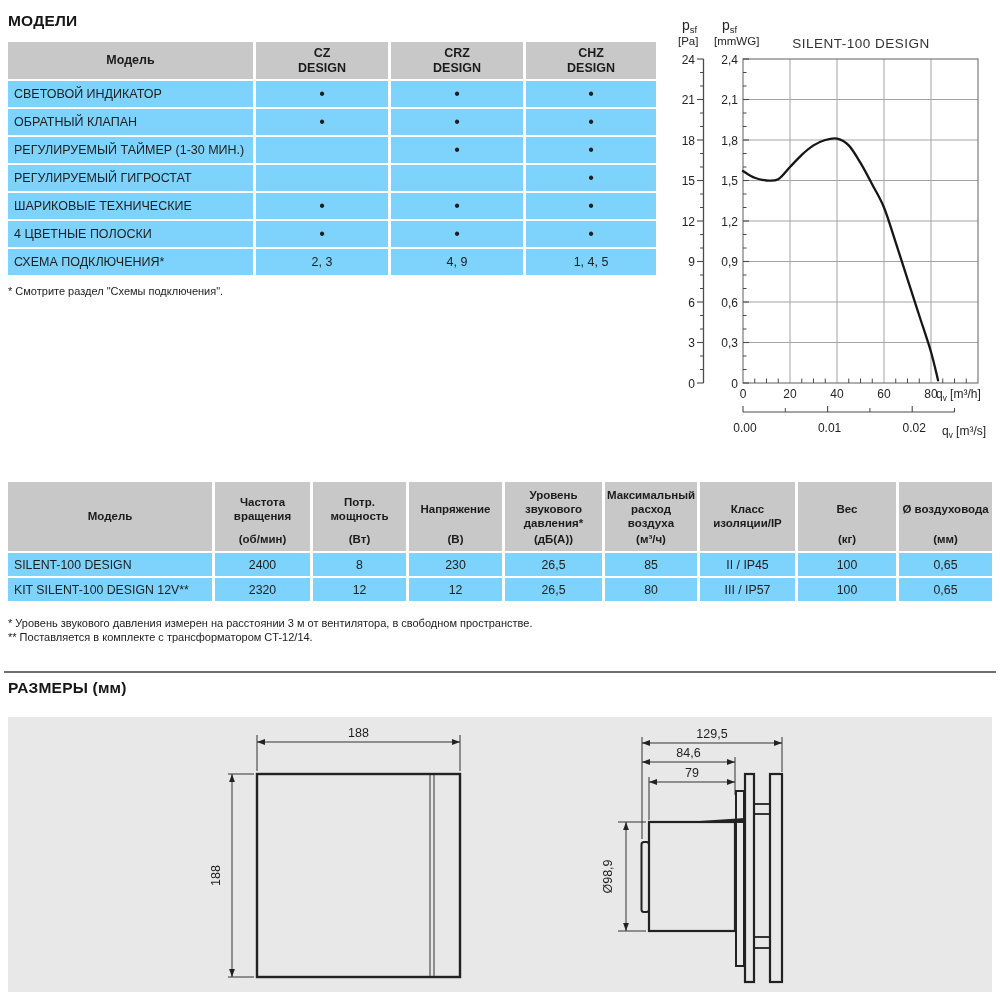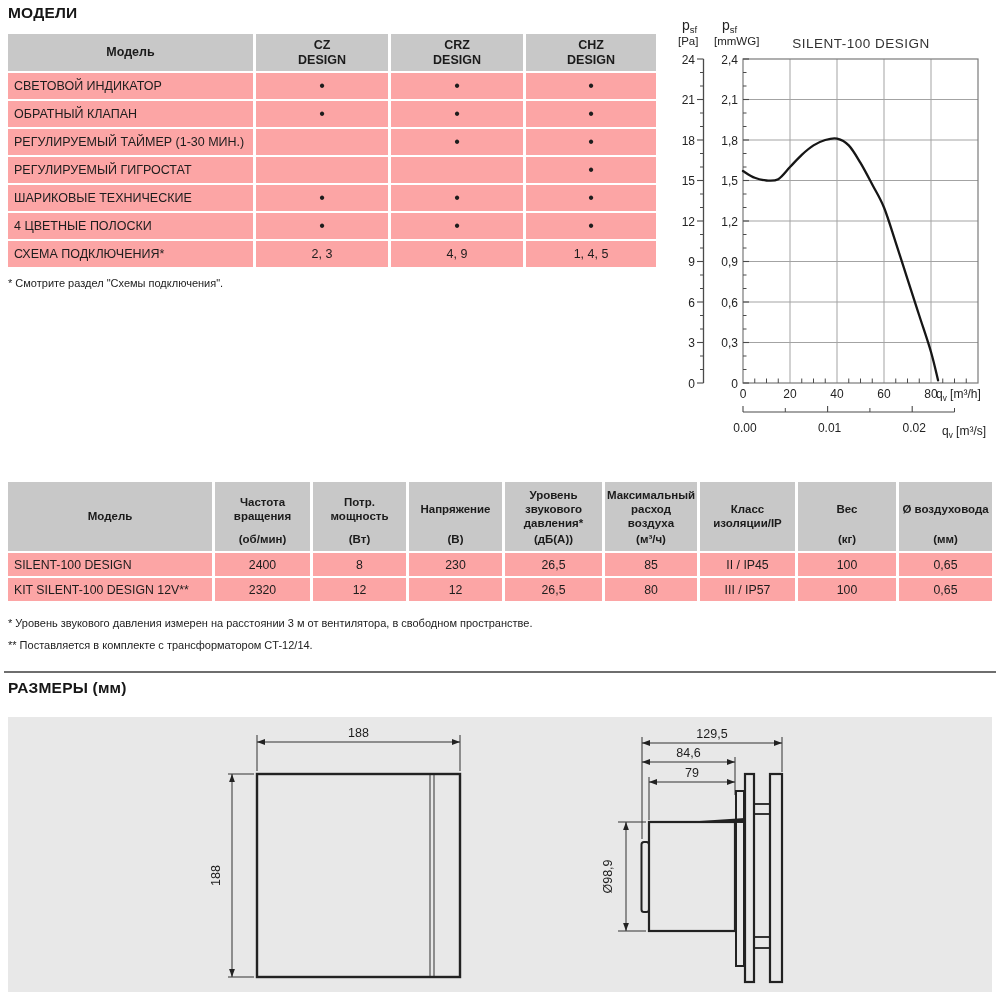--- a/index.html
+++ b/index.html
@@ -1,24 +1,24 @@
 <!DOCTYPE html>
 <html><head>
 <meta charset="utf-8">
 <style>
 *{margin:0;padding:0;box-sizing:border-box}
 html,body{width:1000px;height:1007px}
 body{position:relative;background:#fff;font-family:"Liberation Sans",sans-serif;color:#1b1b1b;overflow:hidden}
 h2{font-size:15.5px;font-weight:bold;letter-spacing:.2px;color:#161616;white-space:nowrap}
 section{position:absolute}
-#models{left:8px;top:4px;width:520px}
+#models{left:8px;top:12px;width:520px}
 #models .grid{display:grid;grid-template-columns:245px 132px 132px 130px;column-gap:3px;row-gap:2px;margin-top:12px}
 .th{background:#c8c8c8;display:flex;align-items:center;justify-content:center;text-align:center;font-weight:bold;font-size:12.5px;line-height:1.2;white-space:pre-line}
 #models .th{height:37px}
-.cell{background:#fca5a5;display:flex;align-items:center;font-size:12.5px;color:#1d1d1d}
+.cell{background:#7dd3fc;display:flex;align-items:center;font-size:12.5px;color:#1d1d1d}
 #models .cell{height:26px}
 .cell.label{padding-left:6px}
 .cell.val{justify-content:center}
 .cell.dot{font-size:16px}
 .footnote{font-size:11px;color:#222;margin-top:9px;line-height:1.3}
 #perf{left:678px;top:8px;width:318px}
 #perf svg{display:block}
 #tech{left:8px;top:468px;width:986px}
 #tech .grid{display:grid;grid-template-columns:204px 95px 93px 93px 97px 92px 95px 98px 93px;column-gap:3px;row-gap:2px;margin-top:14px}
 #tech .th{height:69px;flex-direction:column;justify-content:flex-start;font-size:11.5px;line-height:1.22;padding:4px 2px 5px;white-space:normal}
@@ -248,21 +248,21 @@
       <div class="cell val">2320</div>
       <div class="cell val">12</div>
       <div class="cell val">12</div>
       <div class="cell val">26,5</div>
       <div class="cell val">80</div>
       <div class="cell val">III / IP57</div>
       <div class="cell val">100</div>
       <div class="cell val">0,65</div>
     </div>
   <p class="footnote" style="margin-top:15px">* Уровень звукового давления измерен на расстоянии 3 м от вентилятора, в свободном пространстве.</p>
-  <p class="footnote" style="margin-top:8px">** Поставляется в комплекте с трансформатором CT-12/14.</p>
+  <p class="footnote" style="margin-top:0">** Поставляется в комплекте с трансформатором CT-12/14.</p>
 </section>
 
 <div id="divider"></div>
 
 <section id="dims">
   <h2>РАЗМЕРЫ (мм)</h2>
   <svg id="dims-svg" width="984" height="275" viewBox="0 0 984 275">
       <rect x="0" y="0" width="984" height="275" fill="#e8e8e8"></rect>
       <line x1="249" y1="18" x2="249" y2="54" stroke="#333" stroke-width="1"></line>
       <line x1="452" y1="18" x2="452" y2="54" stroke="#333" stroke-width="1"></line>

